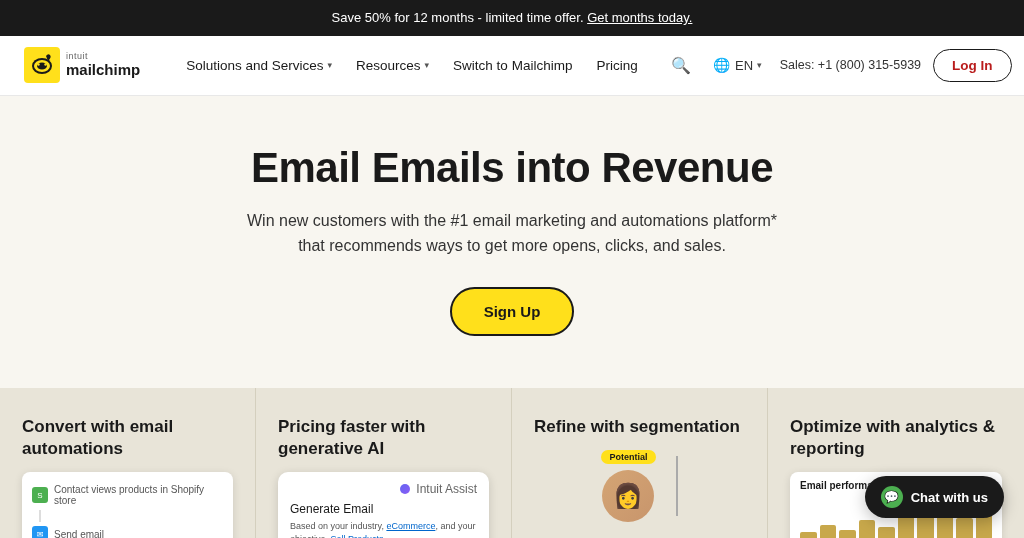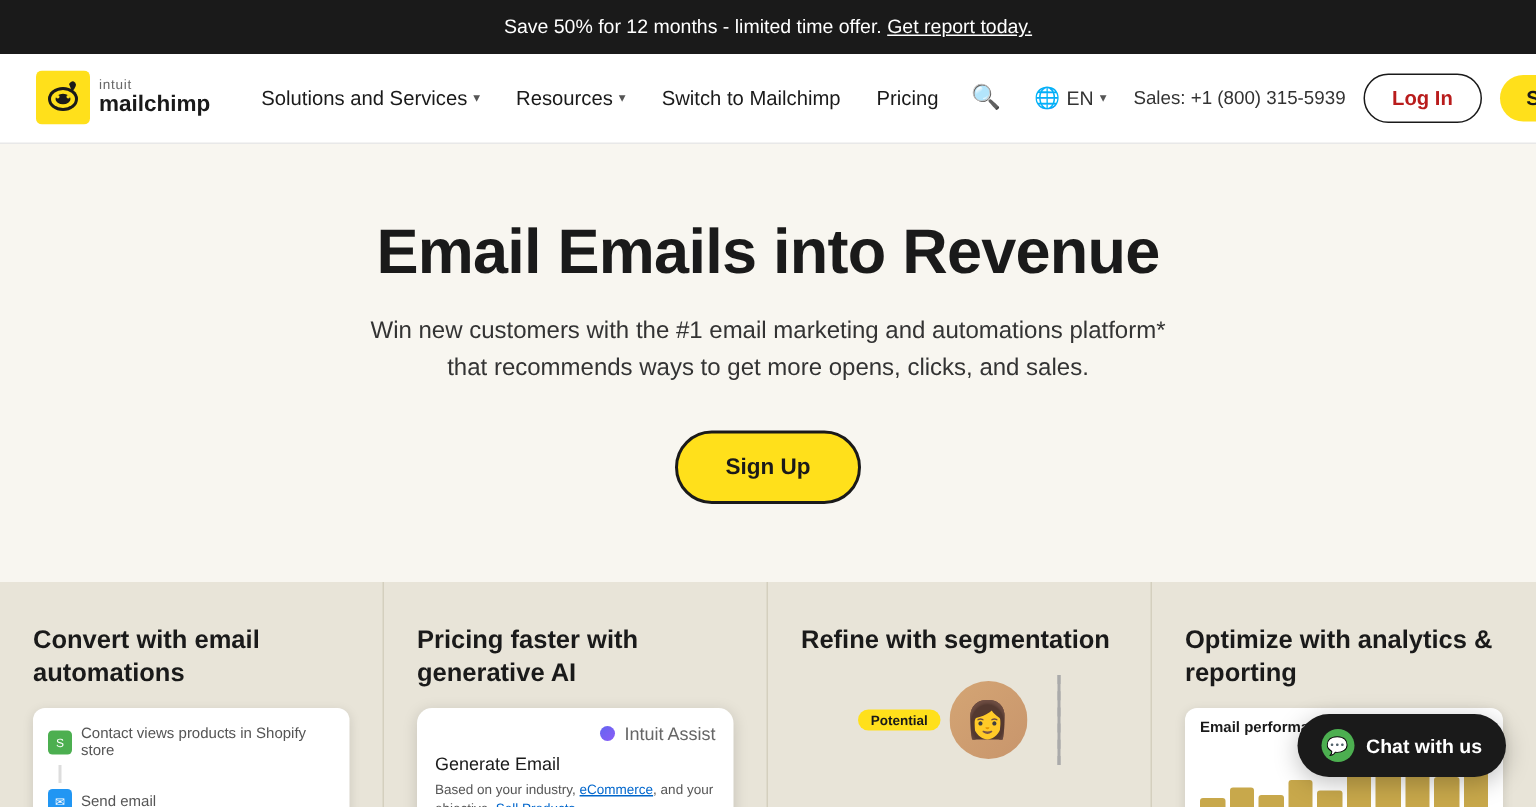--- a/index.html
+++ b/index.html
@@ -17,21 +17,21 @@
     .top-banner a { color: #fff; text-decoration: underline; }
 
     
     .navbar {
       display: flex;
       align-items: center;
       padding: 0 24px;
       height: 60px;
       background: #fff;
       border-bottom: 1px solid #e8e8e8;
-      gap: 8px;
+      gap: 20px;
     }
     .logo {
       display: flex;
       align-items: center;
       gap: 6px;
       margin-right: 16px;
       flex-shrink: 0;
     }
     .logo-icon {
       width: 36px;
@@ -245,21 +245,21 @@
     
     .seg-avatars {
       display: flex;
       align-items: center;
       gap: 20px;
       margin-top: 12px;
       justify-content: center;
     }
     .seg-avatar {
       display: flex;
-      flex-direction: row;
+      flex-direction: column;
       align-items: center;
       gap: 6px;
     }
     .avatar-circle {
       width: 52px;
       height: 52px;
       border-radius: 50%;
       overflow: hidden;
       position: relative;
     }
@@ -338,21 +338,21 @@
       display: flex;
       align-items: center;
       justify-content: center;
       font-size: 12px;
     }
   </style>
 </head>
 <body>
 
 <div class="top-banner">
-  <span>Save 50% for 12 months - limited time offer. </span><a href="#">Get report today.</a>
+  <span>Save 50% for 12 months - limited time offer. </span><a href="#">Get months today.</a>
 </div>
 
 <nav class="navbar">
   <div class="logo">
     <svg class="logo-icon" viewBox="0 0 36 36" xmlns="http://www.w3.org/2000/svg">
       <rect width="36" height="36" rx="4" fill="#FFE01B"></rect>
       <ellipse cx="18" cy="19" rx="10" ry="8" fill="#1a1a1a"></ellipse>
       <ellipse cx="18" cy="19" rx="8" ry="6" fill="#FFE01B"></ellipse>
       <ellipse cx="18" cy="19" rx="5" ry="3.5" fill="#1a1a1a"></ellipse>
       <circle cx="14.5" cy="17.5" r="1.2" fill="#FFE01B"></circle>

